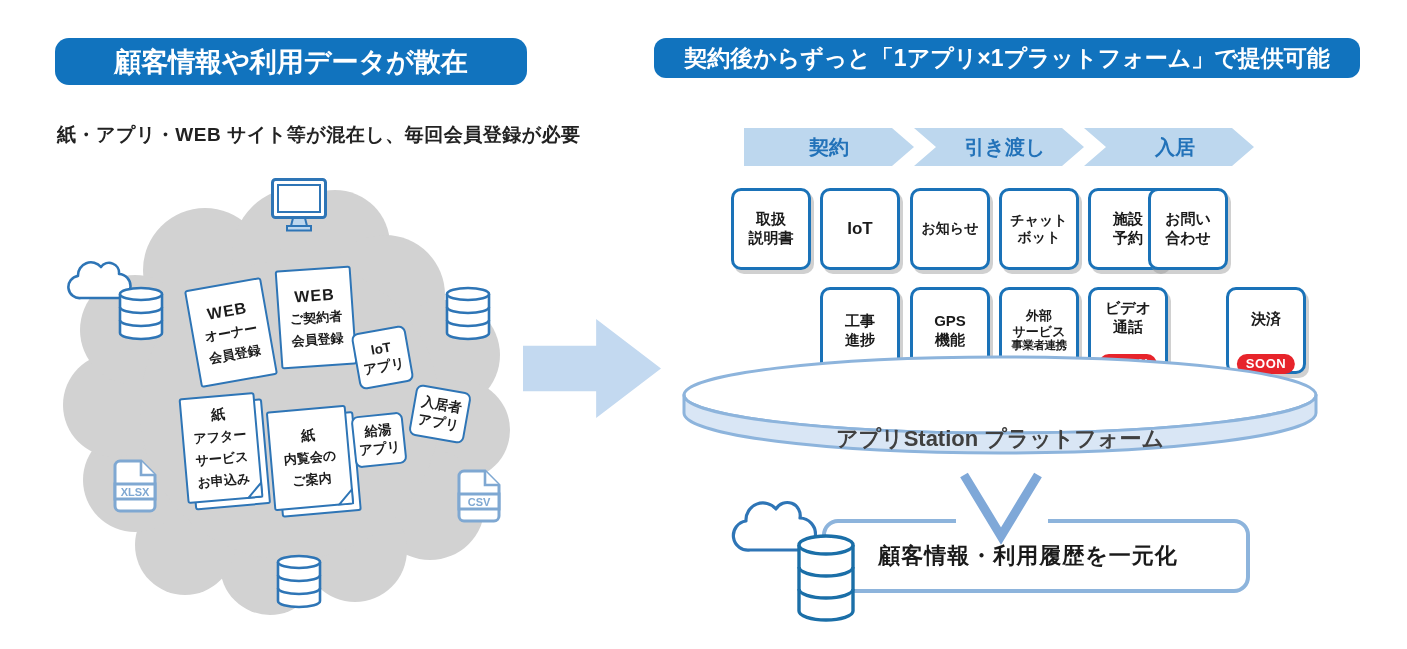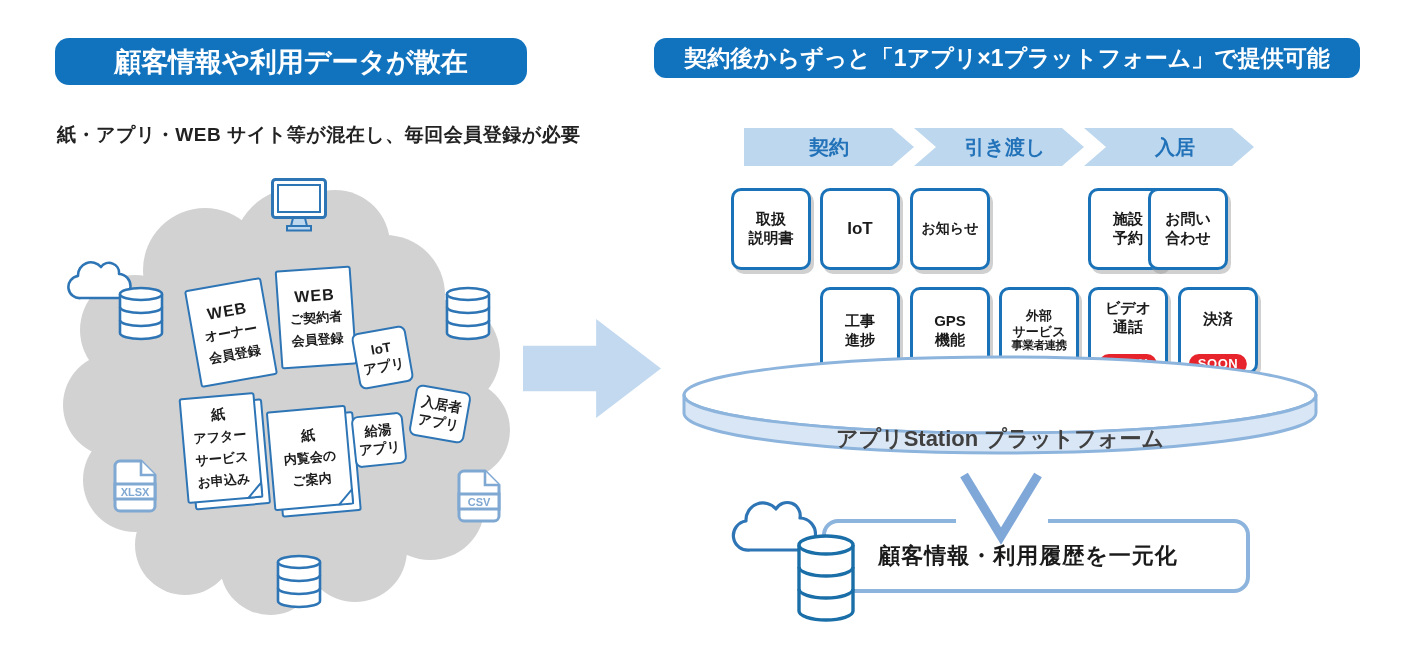--- a/index.html
+++ b/index.html
@@ -212,20 +212,24 @@
   <div class="appbox row1" style="left:731px">
     <span>取扱</span>
       <span>説明書</span>
   </div>
   <div class="appbox row1" style="left:820px;font-size:17px">
     <span>IoT</span>
   </div>
   <div class="appbox row1" style="left:910px;font-size:14px">
     <span>お知らせ</span>
   </div>
+  <div class="appbox row1" style="left:999px;font-size:14px">
+    <span>チャット</span>
+      <span>ボット</span>
+  </div>
   <div class="appbox row1" style="left:1088px">
     <span>施設</span>
       <span>予約</span>
   </div>
   <div class="appbox row1" style="left:1148px">
     <span>お問い</span>
       <span>合わせ</span>
   </div>
 
   <div class="appbox row2" style="left:820px">
@@ -239,21 +243,21 @@
   <div class="appbox row2 tight" style="left:999px">
     <span>外部</span>
       <span>サービス</span>
     <span class="xs">事業者連携</span>
   </div>
   <div class="appbox row2 has-soon" style="left:1088px">
     <span>ビデオ</span>
       <span>通話</span>
     <span class="soon">SOON</span>
   </div>
-  <div class="appbox row2 has-soon single" style="left:1178px">
+  <div class="appbox row2 has-soon single" style="left:1226px">
     <span>決済</span>
     <span class="soon">SOON</span>
   </div>
 
   <svg class="platform-svg" width="640" height="122" viewBox="0 0 640 122">
     <ellipse cx="320" cy="42" rx="316" ry="38" fill="#fff" stroke="#8DB4DC" stroke-width="3"></ellipse>
     <path d="M4 42 L4 60 A316 40 0 0 0 636 60 L636 42 A316 38 0 0 1 4 42 Z" fill="#D9E6F5" stroke="#8DB4DC" stroke-width="3" stroke-linejoin="round"></path>
   </svg>
   <div class="platform-label">アプリStation プラットフォーム</div>
 

